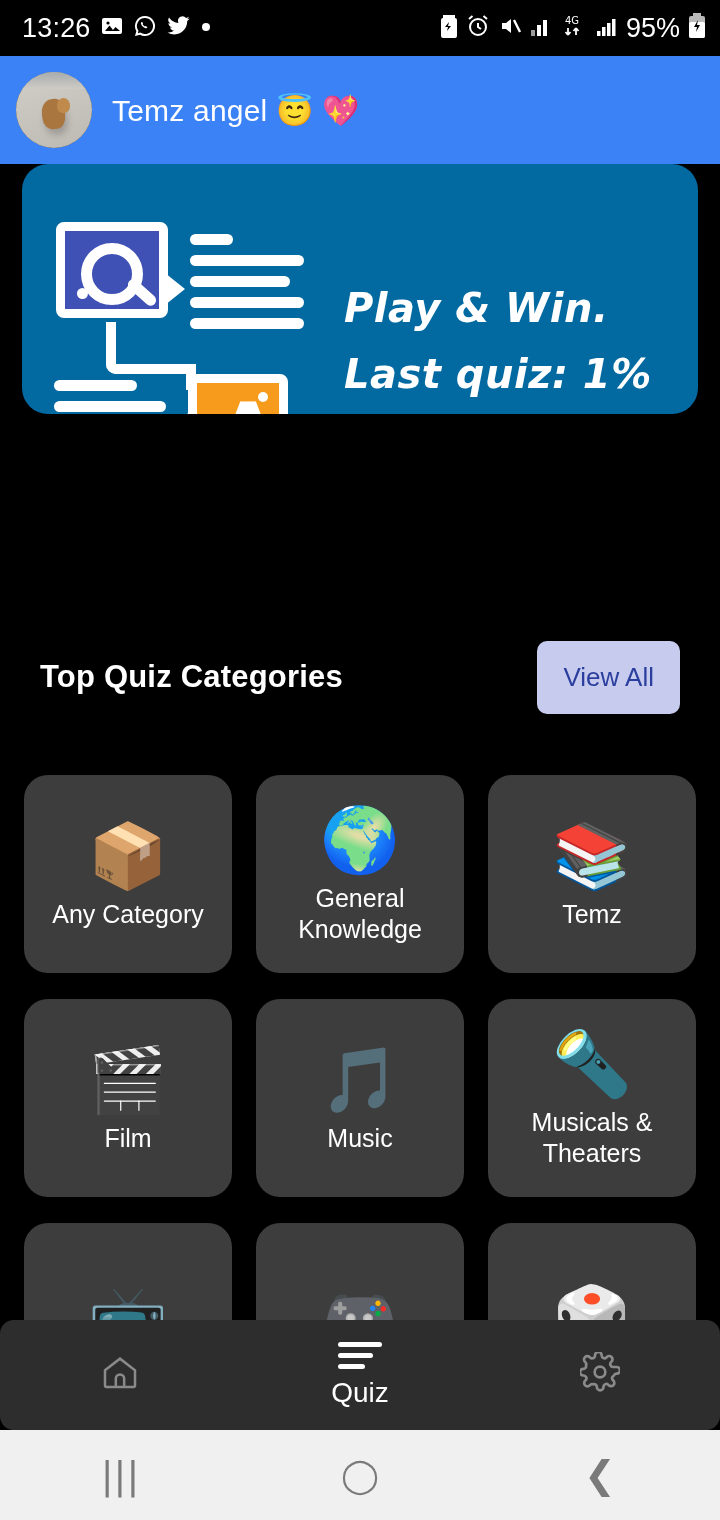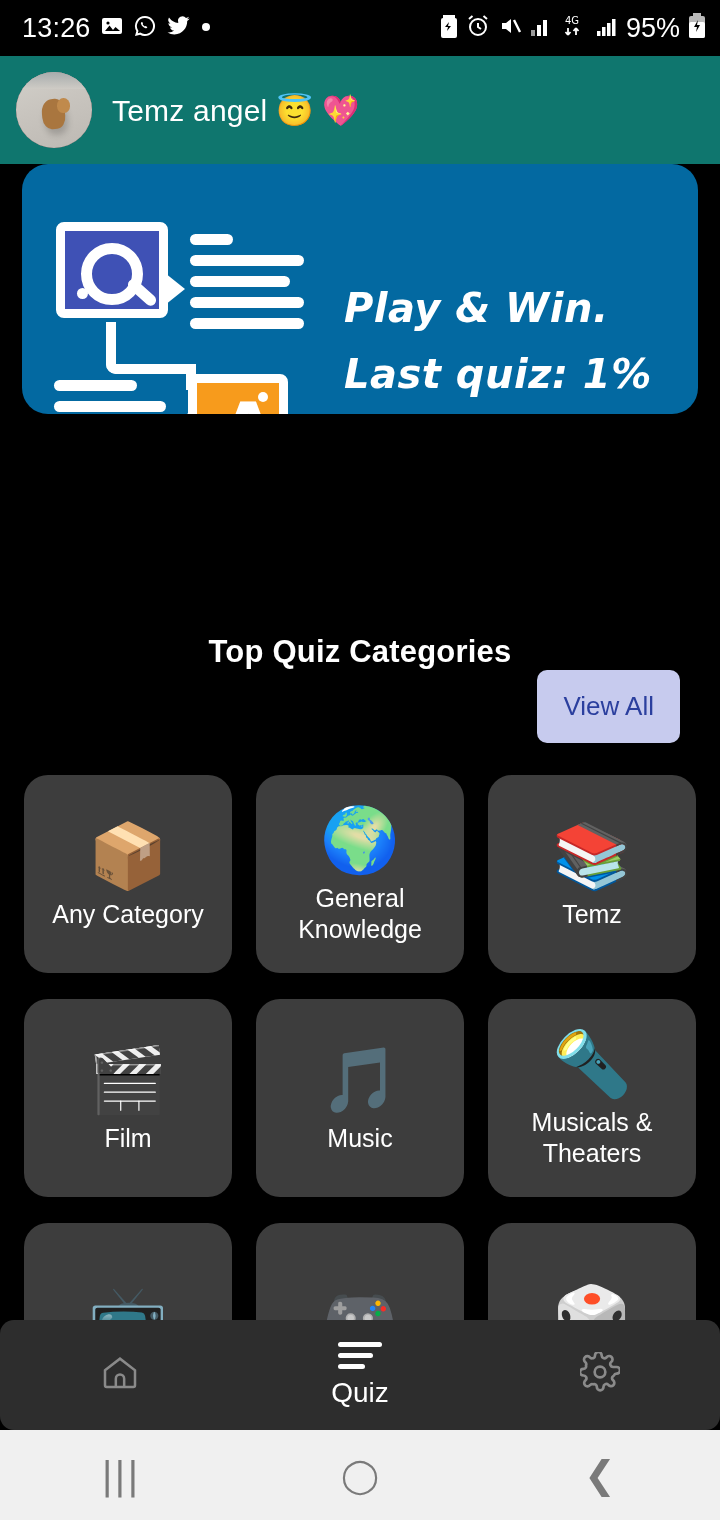--- a/index.html
+++ b/index.html
@@ -19,21 +19,21 @@
   }
   .sb-left{ display:flex; align-items:center; gap:9px; }
   .sb-time{ font-size:27px; letter-spacing:.2px; font-weight:400; }
   .sb-right{ margin-left:auto; display:flex; align-items:center; gap:8px; }
   .sb-pct{ font-size:27px; }
   .ic{ display:inline-block; }
 
   
   .appbar{
     position:absolute; top:56px; left:0; width:720px; height:108px;
-    background:#0f766e; display:flex; align-items:center; padding-left:16px;
+    background:#3b82f6; display:flex; align-items:center; padding-left:16px;
   }
   .avatar{
     width:76px; height:76px; border-radius:50%;
     background:#c9c6c1; overflow:hidden; position:relative; flex:0 0 auto;
     box-shadow:inset 0 0 0 1px #2a2a2a;
   }
   .avatar .floor{ position:absolute; inset:0; background:
       linear-gradient(160deg,#d2cfc9 0%,#c8c4be 45%,#bdb9b3 100%); }
   .avatar .band{ position:absolute; top:0; left:0; right:0; height:22%;
       background:linear-gradient(180deg,#9fa6a8,#cfccc6); opacity:.85; }
@@ -92,21 +92,21 @@
     position:absolute; left:322px; top:118px; color:#fff;
     font-family:"DejaVu Sans", sans-serif; font-weight:700;
     font-style:italic; letter-spacing:.5px;
   }
   .banner-line1{ font-size:40px; line-height:52px; }
   .banner-line2{ font-size:40px; line-height:52px; margin-top:14px; }
 
   
   .sec-head{
     position:absolute; top:634px; left:0; width:720px; height:86px;
-    display:flex; align-items:center; padding:0 40px;flex-direction:column;
+    display:flex; align-items:center; padding:0 40px;
   }
   .sec-title{ color:#fff; font-size:31px; font-weight:700; letter-spacing:.2px; }
   .viewall{
     margin-left:auto; background:#c7cbee; color:#2b3f9e;
     border:none; border-radius:10px; padding:21px 26px;
     font-size:26px; font-family:"Liberation Sans", sans-serif; cursor:pointer;
   }
 
   
   .grid{

